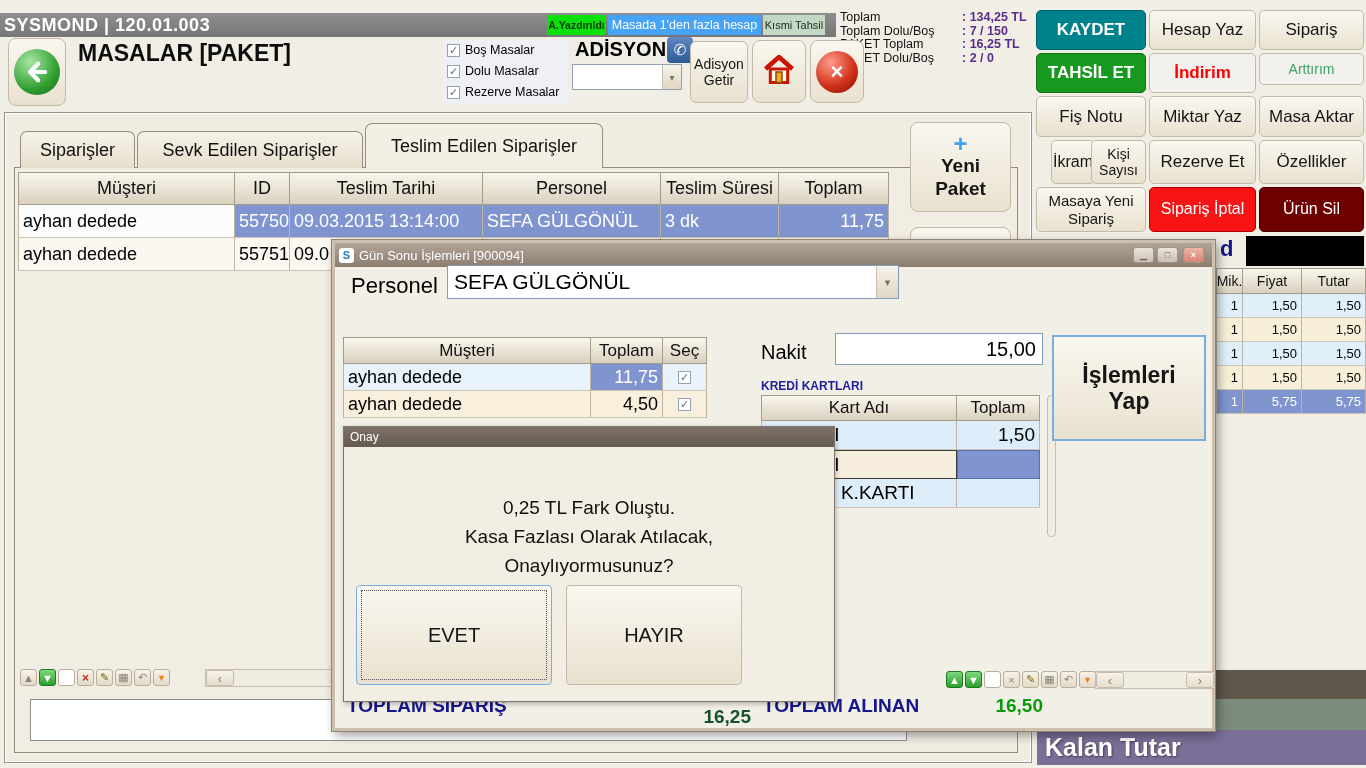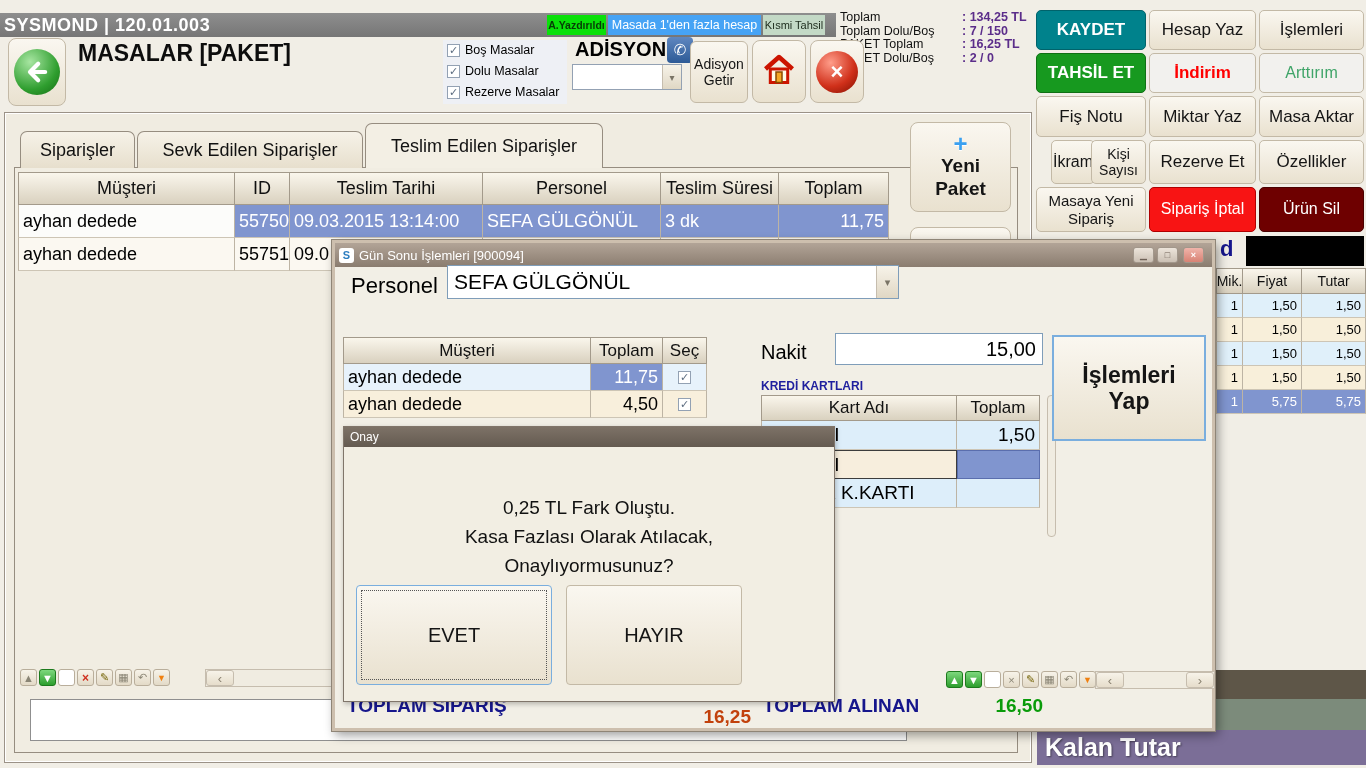--- a/index.html
+++ b/index.html
@@ -141,25 +141,25 @@
         <rect x="10" y="14" width="4" height="7" fill="#f5a623" stroke="#8a4a00" stroke-width="1"></rect>
       </svg>
     </span>
   </div>
   <div class="abs btn" style="left:810px;top:40px;width:54px;height:63px;border-radius:8px">
     <span class="sphere red" style="width:42px;height:42px;color:#fff;font-weight:bold;font-size:22px">×</span>
   </div>
 
   <div class="abs btn flat" style="left:1036px;top:10px;width:110px;height:40px;background:#00828c;color:#fff;font-weight:bold;font-size:17px;border-color:#00636b">KAYDET</div>
   <div class="abs btn flat" style="left:1149px;top:10px;width:107px;height:40px;font-size:17px">Hesap Yaz</div>
-  <div class="abs btn flat" style="left:1259px;top:10px;width:105px;height:40px;font-size:17px">İşlemleri</div>
+  <div class="abs btn flat" style="left:1259px;top:10px;width:105px;height:40px;font-size:17px">Sipariş</div>
 
   <div class="abs btn flat" style="left:1036px;top:53px;width:110px;height:40px;background:#17991f;color:#fff;font-weight:bold;font-size:17px;border-color:#0f7014">TAHSİL ET</div>
   <div class="abs btn flat" style="left:1149px;top:53px;width:107px;height:40px;background:#f2f1ee;color:#f00;font-weight:bold;font-size:17px">İndirim</div>
-  <div class="abs btn flat" style="left:1259px;top:53px;width:105px;height:40px;background:#f2f1ee;color:#3fa468;font-size:16px">Arttırım</div>
+  <div class="abs btn flat" style="left:1259px;top:53px;width:105px;height:32px;background:#f2f1ee;color:#3fa468;font-size:14px">Arttırım</div>
 
   <div class="abs btn flat" style="left:1036px;top:96px;width:110px;height:41px;font-size:17px">Fiş Notu</div>
   <div class="abs btn flat" style="left:1149px;top:96px;width:107px;height:41px;font-size:17px">Miktar Yaz</div>
   <div class="abs btn flat" style="left:1259px;top:96px;width:105px;height:41px;font-size:17px">Masa Aktar</div>
 
   <div class="abs btn flat" style="left:1051px;top:140px;width:44px;height:44px;font-size:16px">İkram</div>
   <div class="abs btn flat" style="left:1091px;top:140px;width:55px;height:44px;font-size:14px;padding:10px">Kişi Sayısı</div>
   <div class="abs btn flat" style="left:1149px;top:140px;width:107px;height:44px;font-size:17px">Rezerve Et</div>
   <div class="abs btn flat" style="left:1259px;top:140px;width:105px;height:44px;font-size:17px">Özellikler</div>
 
@@ -322,21 +322,21 @@
 
     <div style="position:absolute;left:611px;top:428px;white-space:nowrap">
       <span class="tbi green">▲</span><span class="tbi green">▼</span><span class="tbi page"></span><span class="tbi">×</span><span class="tbi edit">✎</span><span class="tbi">▦</span><span class="tbi">↶</span><span class="tbi orange">▼</span>
     </div>
     <div class="scrollbar" style="position:absolute;left:760px;top:428px;width:120px;height:18px">
       <span class="scr-btn">‹</span>
       <span class="scr-btn">›</span>
     </div>
 
     <div style="position:absolute;left:12px;top:452px;font-size:19px;font-weight:bold;color:#16168c">TOPLAM SİPARİŞ</div>
-    <div style="position:absolute;left:336px;top:463px;width:80px;text-align:right;font-size:19px;font-weight:bold;color:#c2410c">16,25</div>
+    <div style="position:absolute;left:336px;top:463px;width:80px;text-align:right;font-size:19px;font-weight:bold;color:#14532d">16,25</div>
     <div style="position:absolute;left:428px;top:452px;font-size:19px;font-weight:bold;color:#16168c">TOPLAM ALINAN</div>
     <div style="position:absolute;left:628px;top:452px;width:80px;text-align:right;font-size:19px;font-weight:bold;color:#0a9b0a">16,50</div>
 
     <div id="confirm">
       <div id="confirm-title">
         <span>Onay</span>
       </div>
       <div class="confirm-msg">
         <div>0,25 TL Fark Oluştu.</div>
         <div>Kasa Fazlası Olarak Atılacak,</div>

